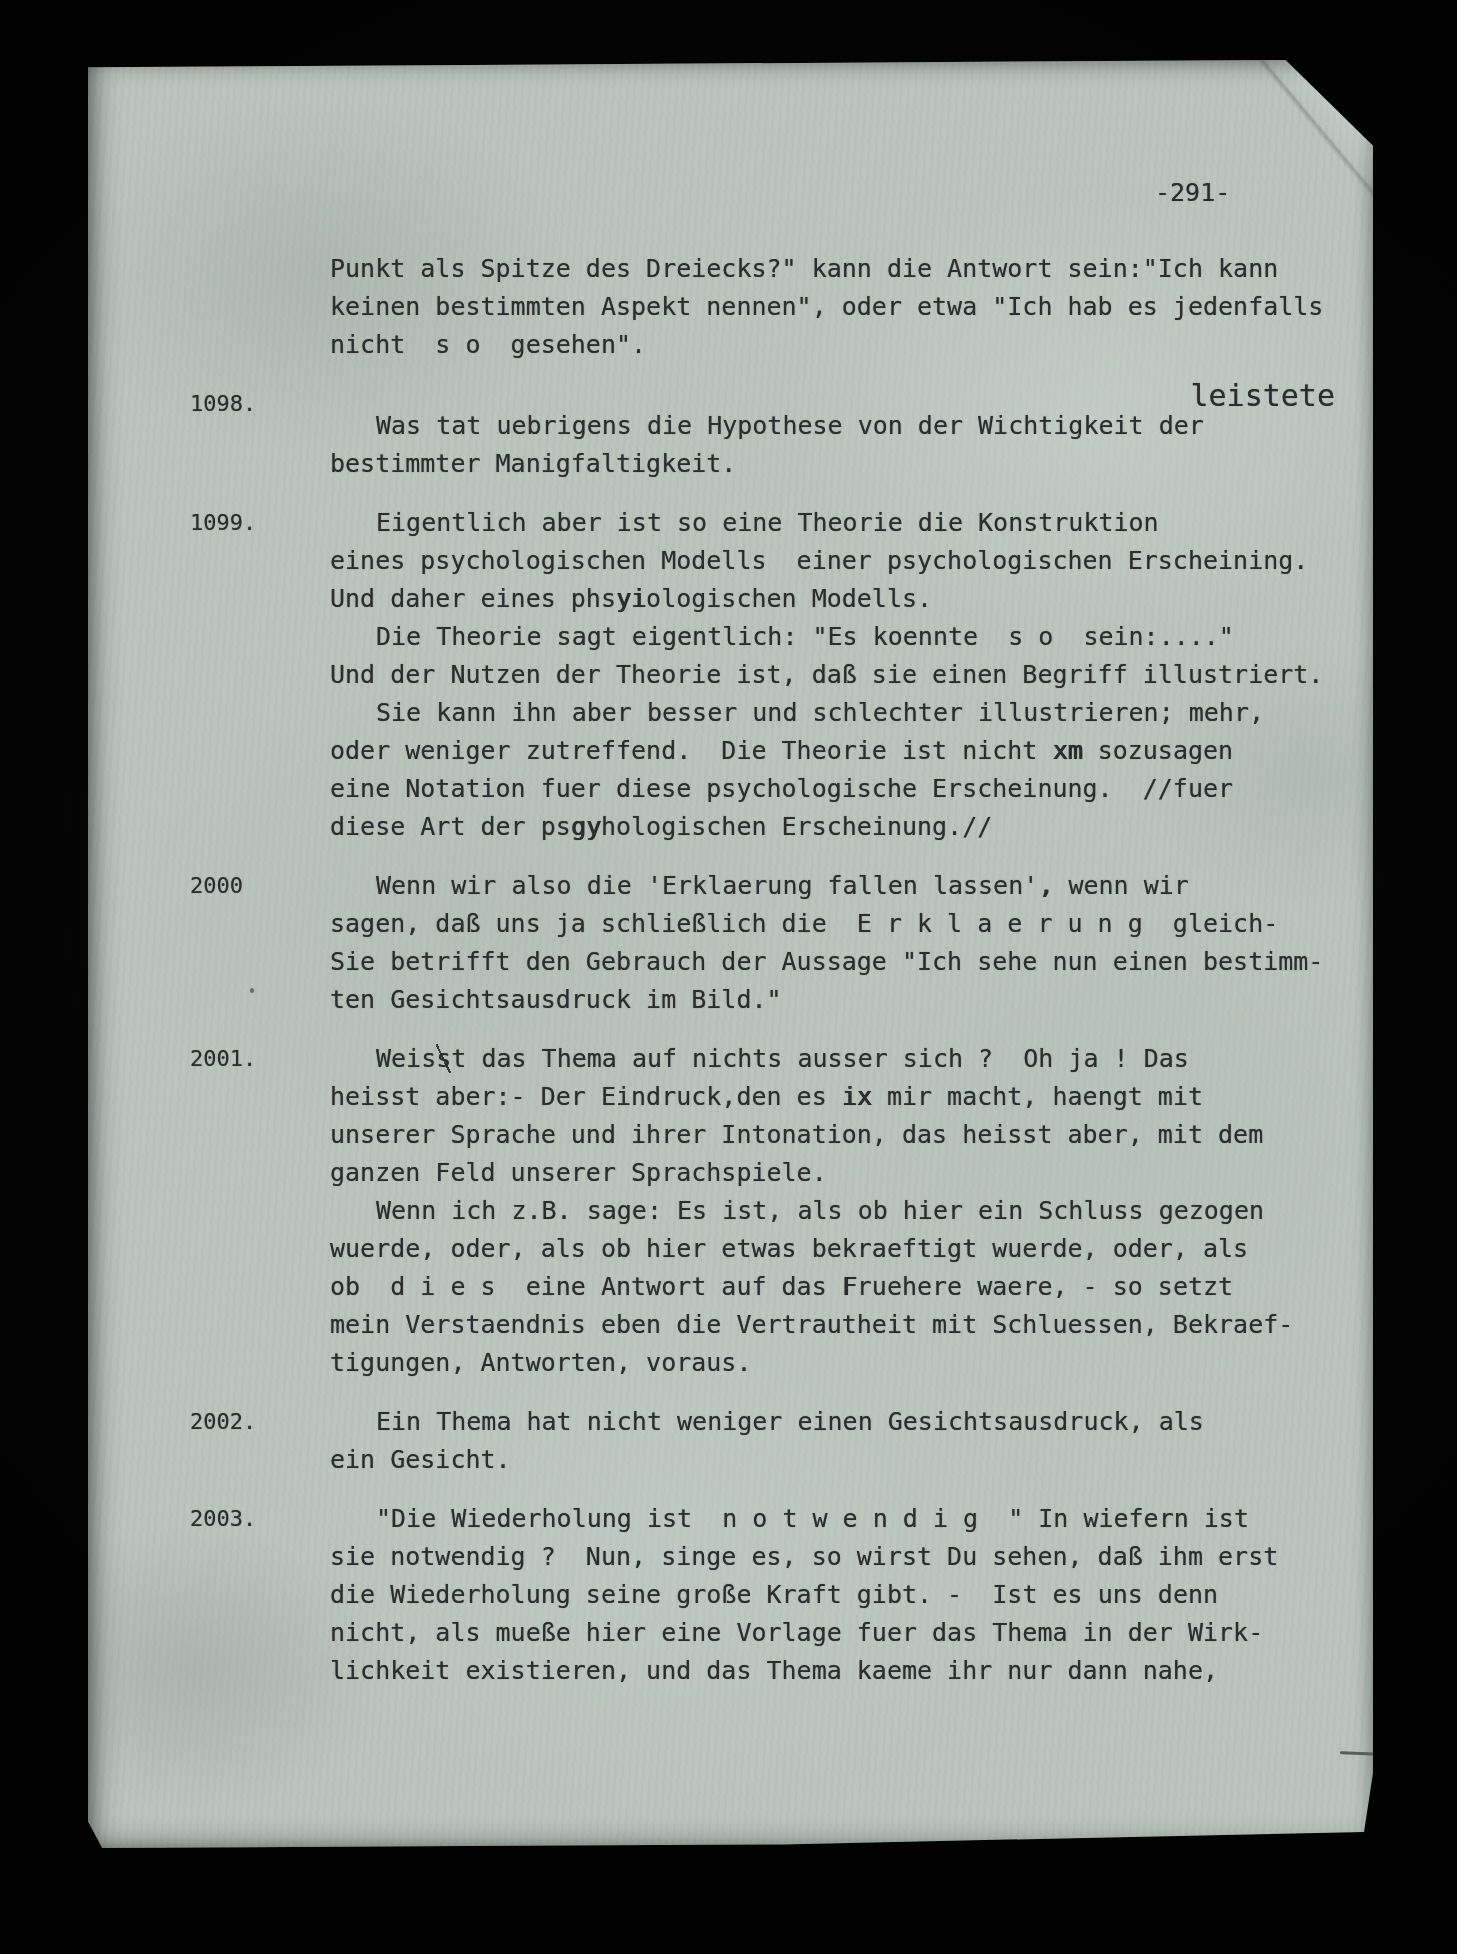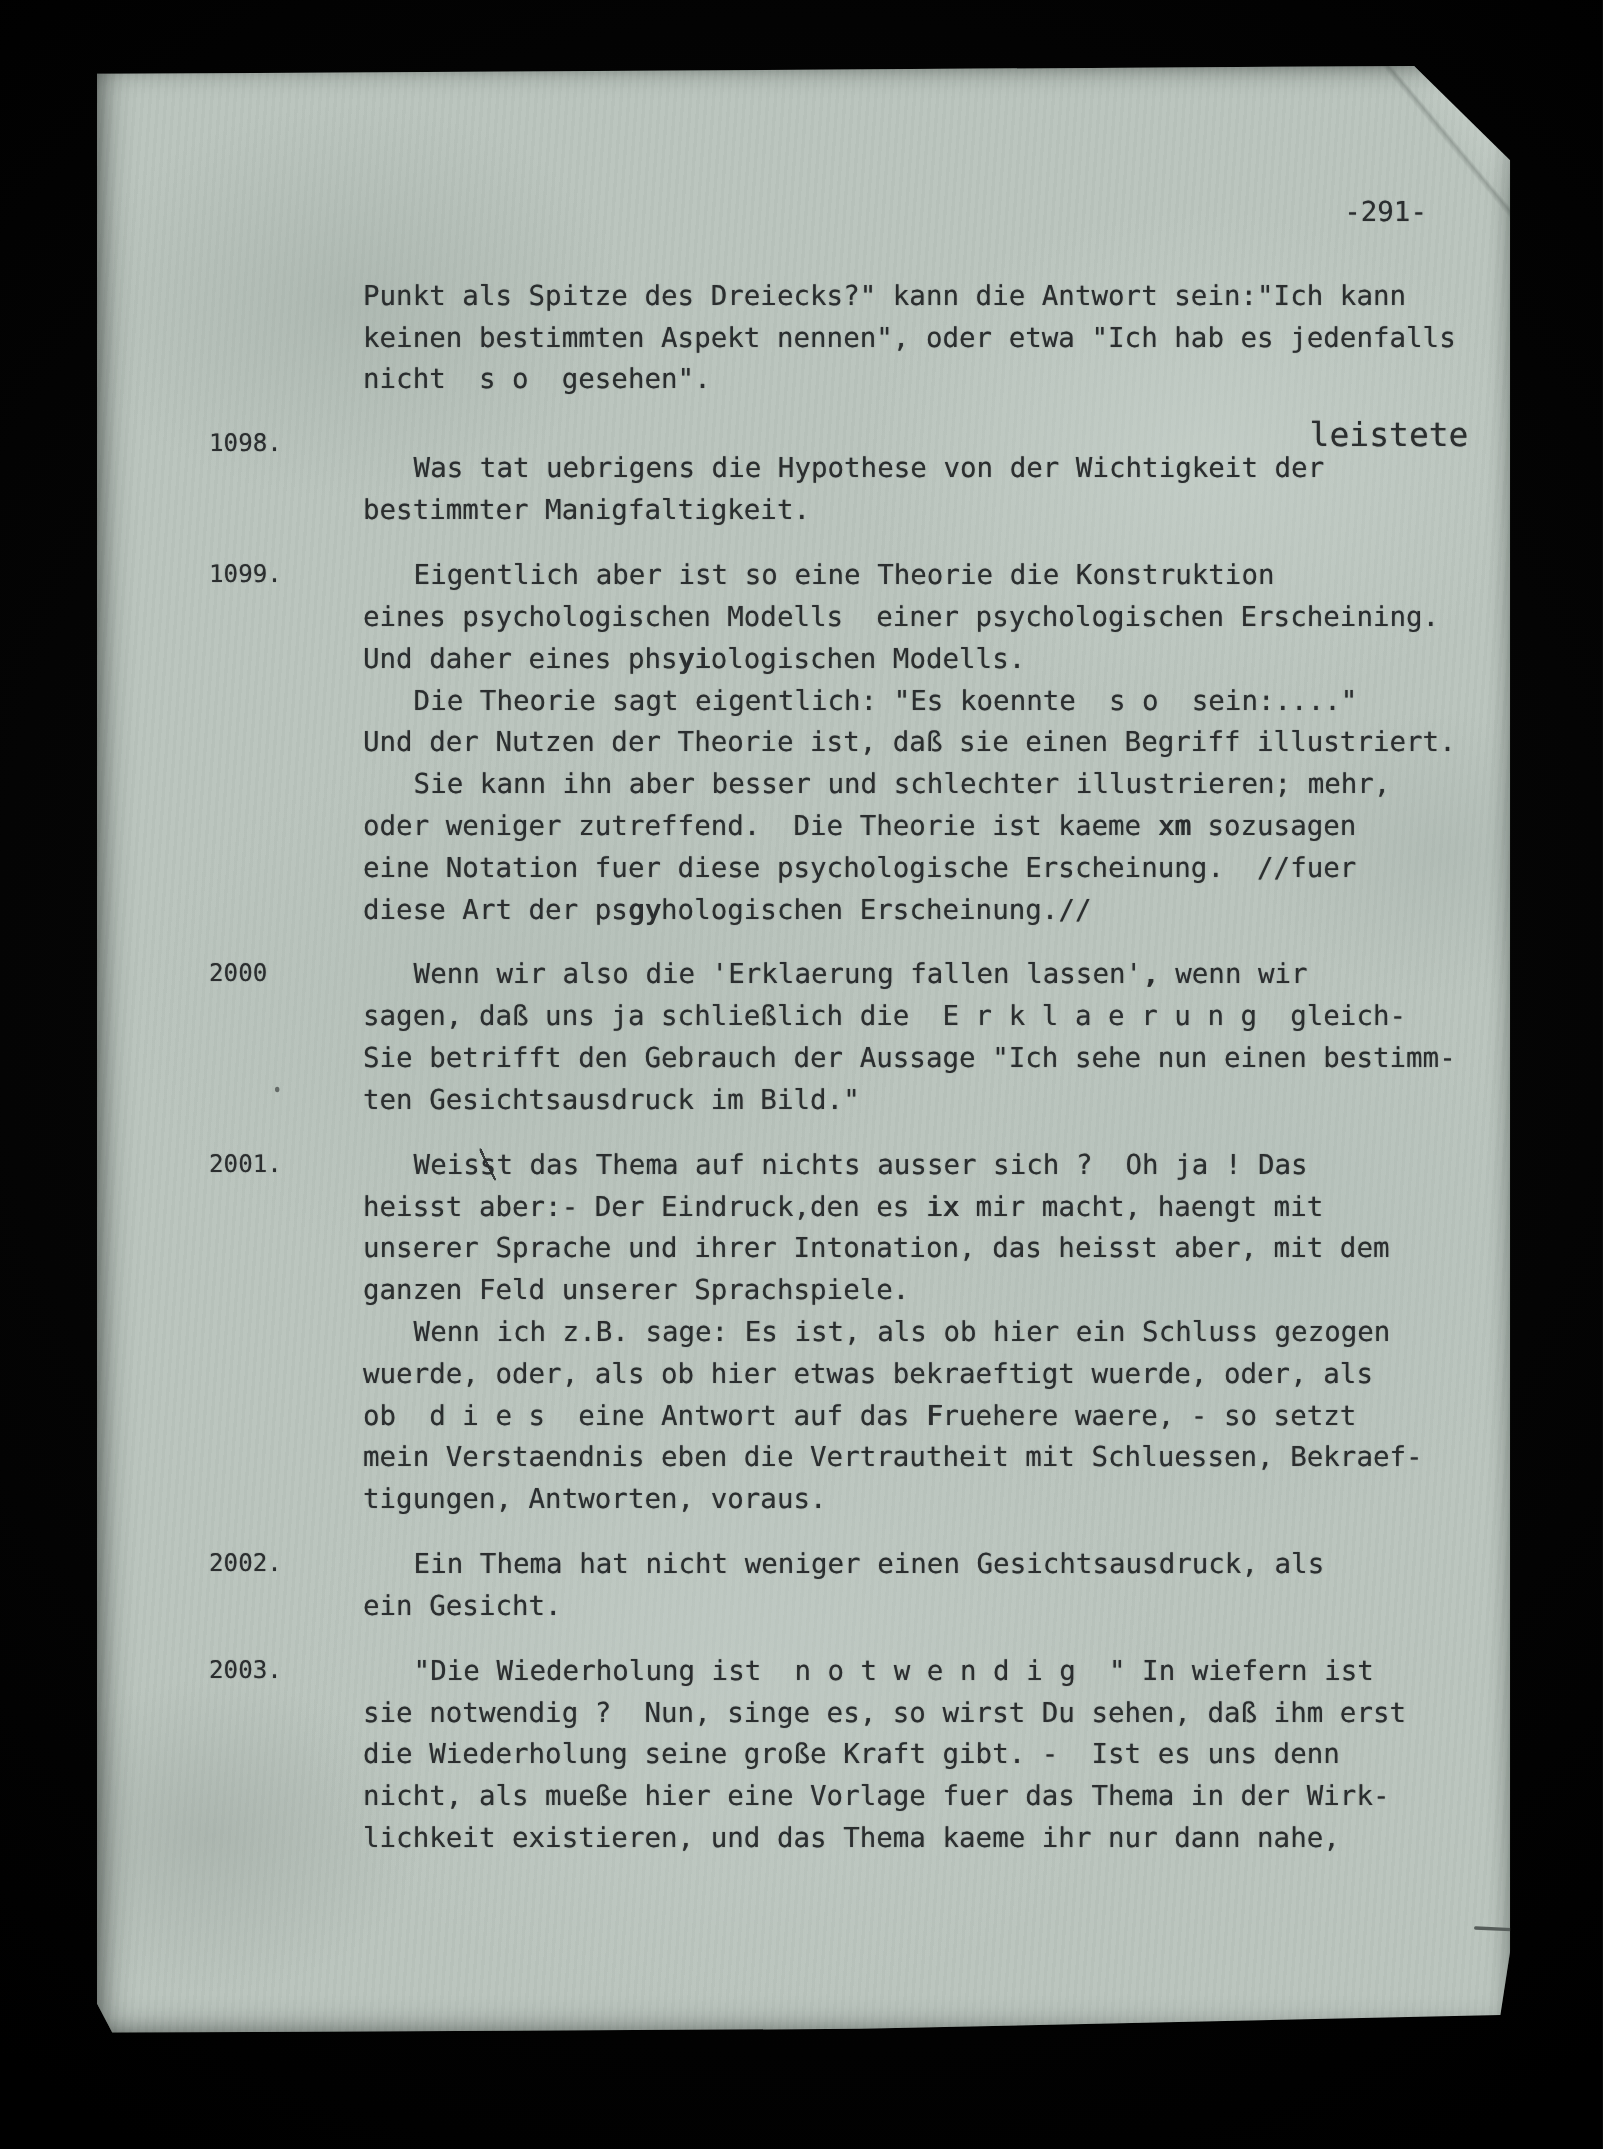--- a/index.html
+++ b/index.html
@@ -23,21 +23,21 @@
   }
   .edge-shade{position:absolute;inset:0;pointer-events:none;
      box-shadow:inset 18px 0 28px -14px rgba(20,24,22,.55),
                 inset -10px 0 22px -12px rgba(20,24,22,.35),
                 inset 0 14px 26px -14px rgba(20,24,22,.4),
                 inset 0 -16px 30px -16px rgba(20,24,22,.45);}
   .crease{position:absolute;right:0;top:0;width:190px;height:150px;pointer-events:none;
      background:linear-gradient(230deg, rgba(226,232,228,.55) 0%, rgba(226,232,228,0) 34%),
                 linear-gradient(230deg, transparent 34%, rgba(60,68,64,.28) 35.2%, transparent 37%);}
   .content{position:absolute;left:242px;top:190px;width:1005px;color:#2b2e2f;}
-  .pageno{position:absolute;left:1134px;top:118px;font-size:25px;color:#2b2e2f;
+  .pageno{position:absolute;left:1067px;top:118px;font-size:25px;color:#2b2e2f;
      text-shadow:0 0 1px rgba(35,38,40,.6);}
   .para{position:relative;}
   .para + .para{margin-top:21px;}
   .pnum{position:absolute;left:-140px;top:6px;font-size:22px;
      text-shadow:0 0 1px rgba(35,38,40,.55);}
   .tline{font-size:25px;line-height:38px;white-space:pre;letter-spacing:0px;
      text-shadow:0 0 1px rgba(35,38,40,.55);}
   .tline.ind{padding-left:46px;}
   .insert{font-size:30px;line-height:22px;padding-left:117px;margin-top:18px;
      text-shadow:0 0 1px rgba(35,38,40,.55);white-space:pre;text-align:right;}
@@ -71,21 +71,21 @@
           <div class="tline"><span>bestimmter Manigfaltigkeit.</span></div>
         </div>
         <div class="para">
           <span class="pnum">1099.</span>
           <div class="tline ind"><span>Eigentlich aber ist so eine Theorie die Konstruktion</span></div>
           <div class="tline"><span>eines psychologischen Modells  einer psychologischen Erscheining.</span></div>
           <div class="tline"><span>Und daher eines phs</span><span class="struck">yi</span><span>ologischen Modells.</span></div>
           <div class="tline ind"><span>Die Theorie sagt eigentlich: "Es koennte  s o  sein:...."</span></div>
           <div class="tline"><span>Und der Nutzen der Theorie ist, daß sie einen Begriff illustriert.</span></div>
           <div class="tline ind"><span>Sie kann ihn aber besser und schlechter illustrieren; mehr,</span></div>
-          <div class="tline"><span>oder weniger zutreffend.  Die Theorie ist kaeme </span><span class="struck">xm</span><span> sozusagen</span></div>
+          <div class="tline"><span>oder weniger zutreffend.  Die Theorie ist nicht </span><span class="struck">xm</span><span> sozusagen</span></div>
           <div class="tline"><span>eine Notation fuer diese psychologische Erscheinung.  //fuer</span></div>
           <div class="tline"><span>diese Art der ps</span><span class="struck">gy</span><span>hologischen Erscheinung.//</span></div>
         </div>
         <div class="para">
           <span class="pnum">2000</span>
           <div class="tline ind"><span>Wenn wir also die 'Erklaerung fallen lassen'</span><span class="struck">,</span><span> wenn wir</span></div>
           <div class="tline"><span>sagen, daß uns ja schließlich die  E r k l a e r u n g  gleich-</span></div>
           <div class="tline"><span>Sie betrifft den Gebrauch der Aussage "Ich sehe nun einen bestimm-</span></div>
           <div class="tline"><span>ten Gesichtsausdruck im Bild."</span></div>
         </div>

